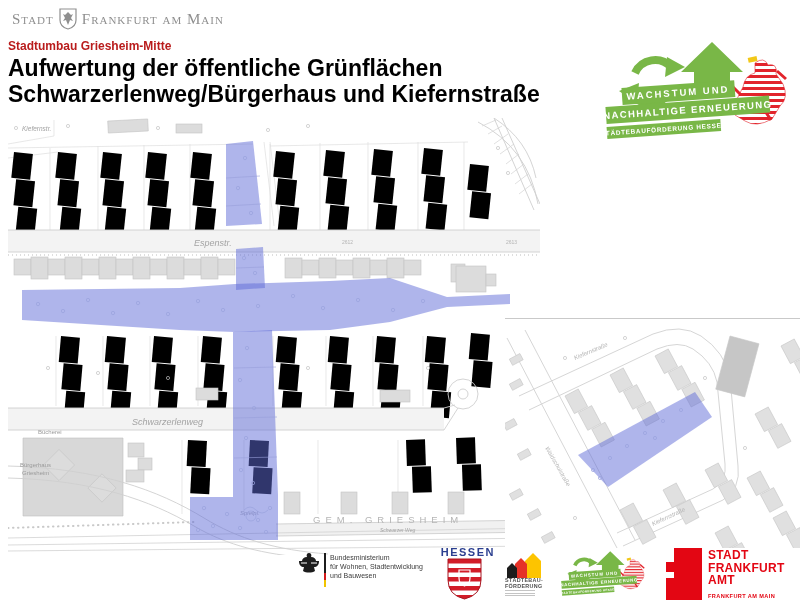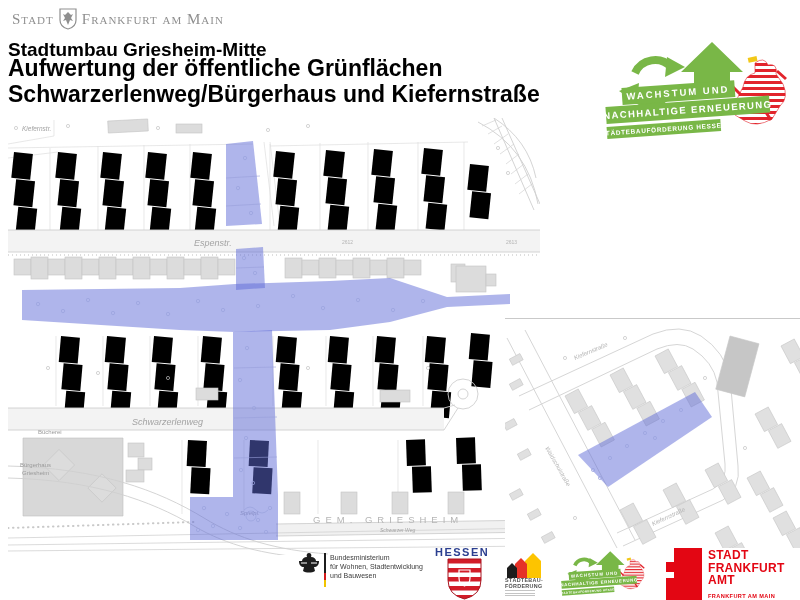--- a/index.html
+++ b/index.html
@@ -1,31 +1,31 @@
 <!DOCTYPE html>
 <html><head>
 <meta charset="utf-8">
 <style>
   html,body{margin:0;padding:0;background:#fff;}
   .page{position:relative;width:800px;height:600px;background:#fff;overflow:hidden;
         font-family:"Liberation Sans",sans-serif;}
   .brand{position:absolute;left:12px;top:8px;display:flex;align-items:center;gap:5px;
          color:#8f8f8f;font-family:"Liberation Serif",serif;font-variant:small-caps;
          font-size:15px;letter-spacing:1px;white-space:nowrap;}
-  .subtitle{position:absolute;left:8px;top:39px;font-size:19px;font-weight:bold;color:#000000;white-space:nowrap;}
+  .subtitle{position:absolute;left:8px;top:39px;font-size:12px;font-weight:bold;color:#b91c1c;white-space:nowrap;}
   .title{position:absolute;left:8px;top:55px;font-size:23px;font-weight:bold;color:#000;
          line-height:26px;white-space:nowrap;}
   .prog{position:absolute;left:605px;top:33px;width:195px;height:115px;}
   .prog-small{position:absolute;left:561px;top:547px;width:195px;height:112px;
               transform:scale(0.46);transform-origin:0 0;}
   .mainmap{position:absolute;left:8px;top:118px;}
   .insetmap{position:absolute;left:505px;top:318px;}
   .footer-item{position:absolute;}
   .bund-text{position:absolute;left:330px;top:553px;font-size:7px;color:#3c3c3c;line-height:9px;white-space:nowrap;}
-  .hessen-word{position:absolute;left:435px;top:546px;width:60px;text-align:left;
+  .hessen-word{position:absolute;left:435px;top:546px;width:60px;text-align:right;
                font-size:11px;font-weight:bold;letter-spacing:1.5px;color:#2b3f90;white-space:nowrap;}
   .stb-text{position:absolute;left:505px;top:577px;font-size:5.4px;font-weight:bold;color:#4e4e4e;
             line-height:6px;letter-spacing:.3px;white-space:nowrap;}
   .stb-lines{position:absolute;left:505px;top:590px;}
   .stb-lines div{width:30px;height:1px;background:#c4c4c4;margin-bottom:1.5px;}
   .spa-text{position:absolute;left:708px;top:549px;color:#e30613;font-weight:bold;
             font-size:12px;line-height:12.5px;letter-spacing:.3px;white-space:nowrap;}
   .spa-sub{margin-top:3px;font-size:5.6px;letter-spacing:.4px;}
   svg text{font-family:"Liberation Sans",sans-serif;}
 </style>

